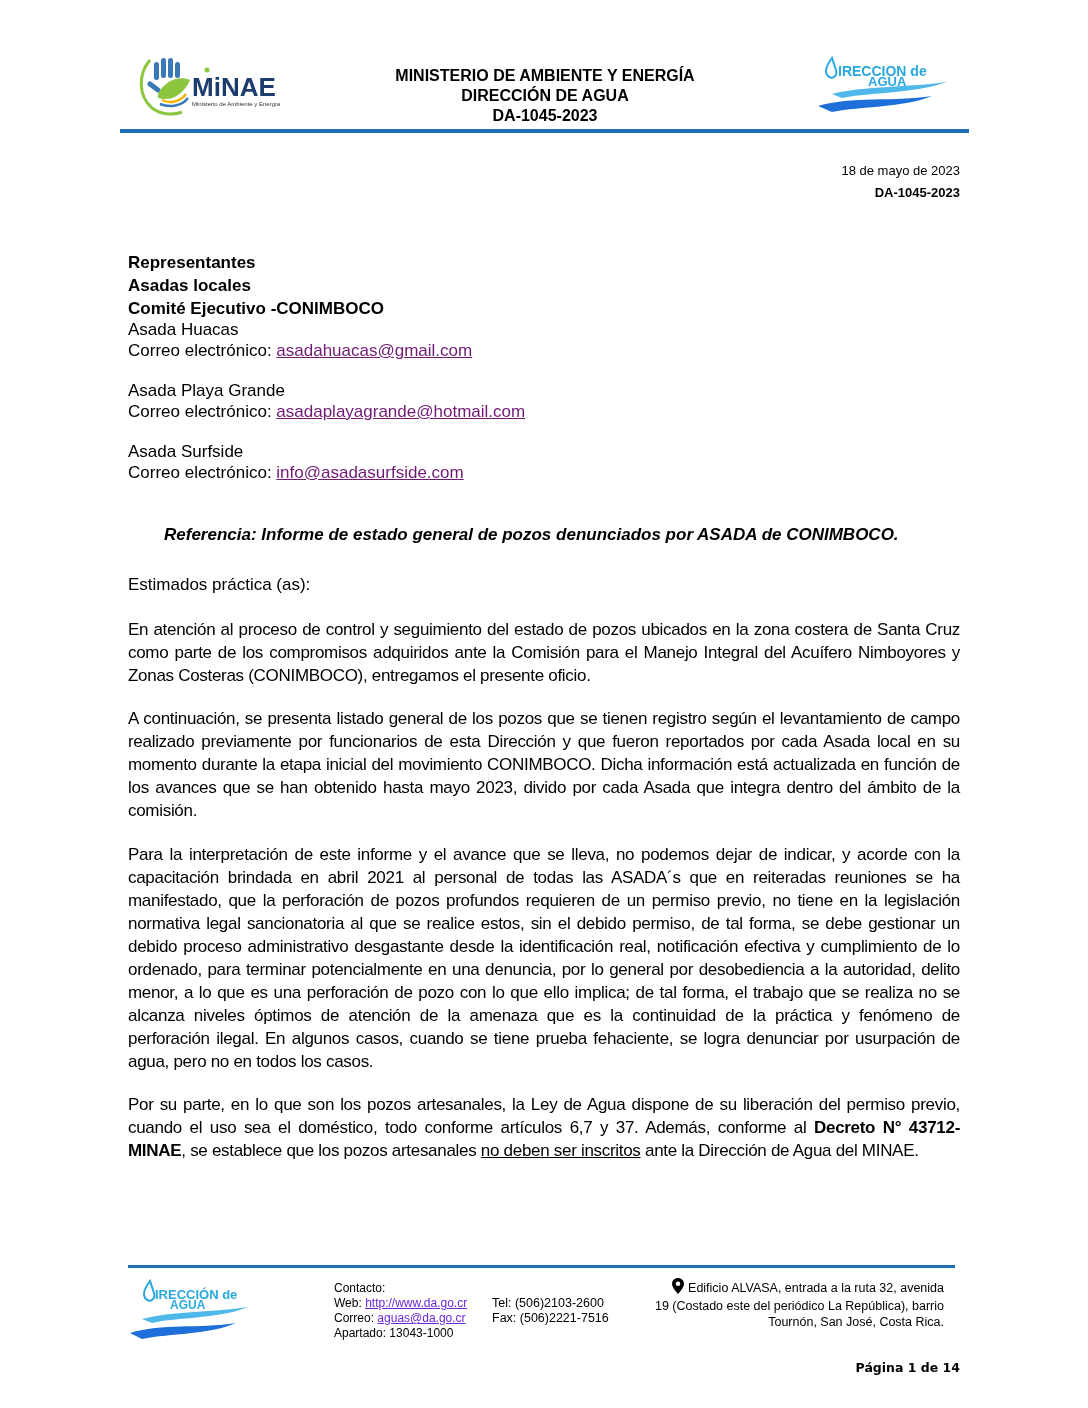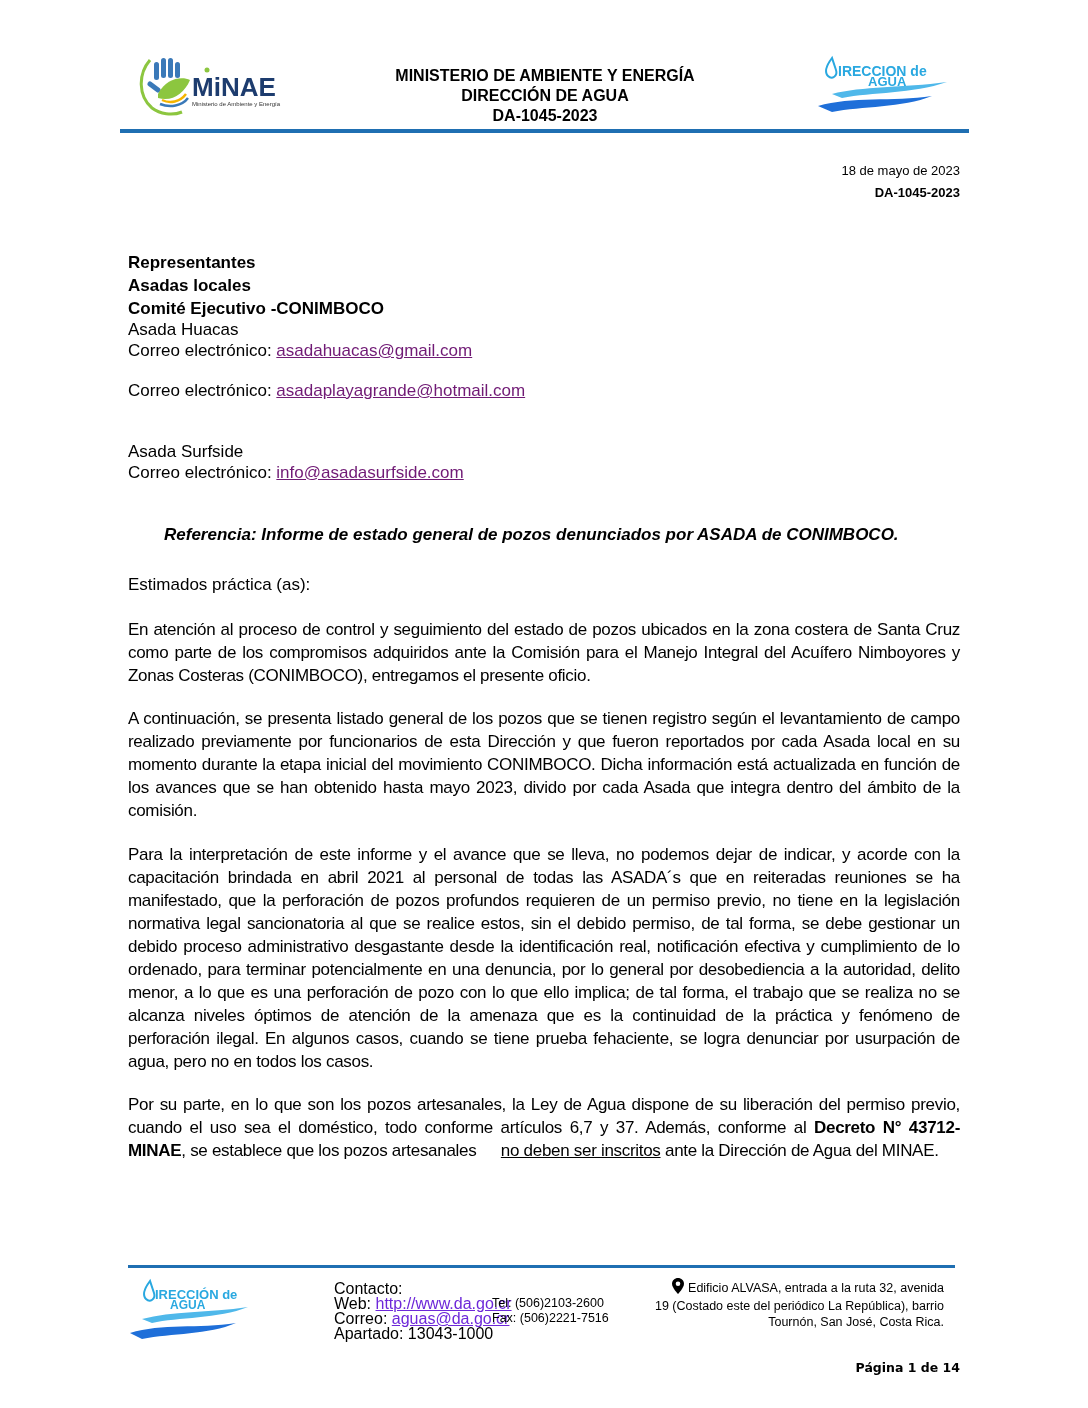--- a/index.html
+++ b/index.html
@@ -24,27 +24,27 @@
     .contact { left: 128px; font-size: 17px; line-height: 21px; }
     .contact a, .link { color: #701a75; text-decoration: underline; }
 
     .reference { left: 128px; top: 525px; width: 830px; font-weight: bold; font-style: italic; font-size: 17px; margin-left: 36px; }
     .salutation { left: 128px; top: 575px; font-size: 17px; }
 
     .para {
       left: 128px; width: 832px; font-size: 17px; line-height: 23px;
       text-align: justify; letter-spacing: -0.3px;
     }
-    .u { text-decoration: underline; margin-left: 20px; }
+    .u { text-decoration: underline; }
     .b { font-weight: bold; }
 
     
     .ftr-rule { left: 128px; top: 1265px; width: 827px; height: 3px; background: #1f6fb2; }
     .ftr-logo { left: 128px; top: 1275px; width: 132px; height: 68px; }
-    .ftr-contact { left: 334px; top: 1281px; font-size: 16px; line-height: 15px; }
+    .ftr-contact { left: 334px; top: 1281px; font-size: 12px; line-height: 15px; }
     .ftr-contact a { color: #6d28d9; text-decoration: underline; }
     .ftr-phones { left: 492px; top: 1296px; font-size: 12.5px; line-height: 15px; }
     .ftr-address { right: 144px; top: 1278px; width: 320px; text-align: right; font-size: 12.5px; line-height: 16px; }
     .pin { display: inline-block; vertical-align: -2px; margin-right: 4px; }
     .page-num { right: 128px; top: 1360px; font-weight: bold; font-size: 12.5px; font-family: "DejaVu Sans", sans-serif; }
   </style>
 </head>
 <body>
 
 <div class="abs logo-minae">
@@ -91,20 +91,21 @@
   <div>Representantes</div>
   <div>Asadas locales</div>
   <div>Comité Ejecutivo -CONIMBOCO</div>
 </div>
 
 <div class="abs contact" style="top:319px">
   <div>Asada Huacas</div>
   <div><span>Correo electrónico: </span><a>asadahuacas@gmail.com</a></div>
 </div>
 <div class="abs contact" style="top:380px">
+  <div>Asada Playa Grande</div>
   <div><span>Correo electrónico: </span><a>asadaplayagrande@hotmail.com</a></div>
 </div>
 <div class="abs contact" style="top:441px">
   <div>Asada Surfside</div>
   <div><span>Correo electrónico: </span><a>info@asadasurfside.com</a></div>
 </div>
 
 <div class="abs reference">Referencia: Informe de estado general de pozos denunciados por ASADA de CONIMBOCO.</div>
 <div class="abs salutation">Estimados práctica (as):</div>
 

